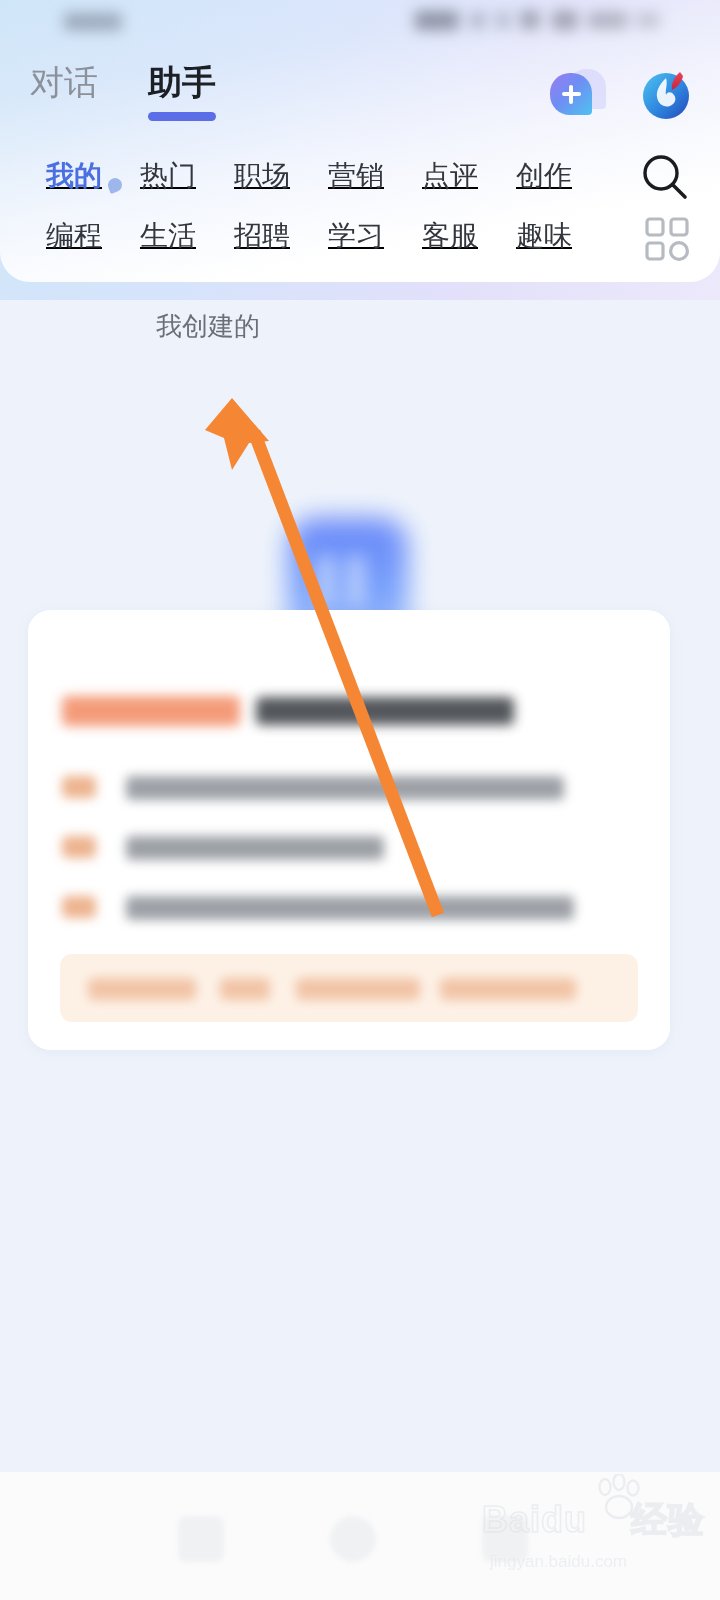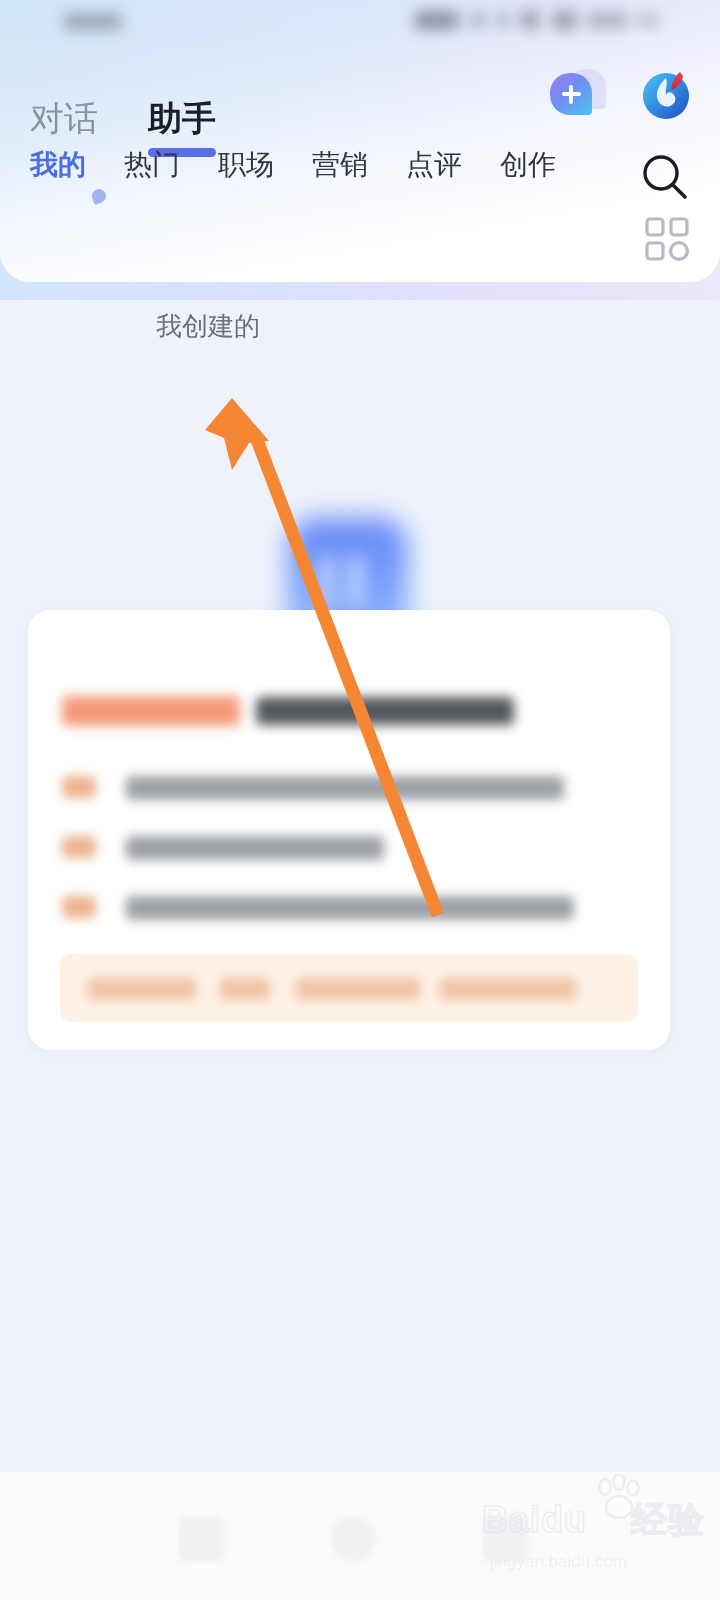--- a/index.html
+++ b/index.html
@@ -44,21 +44,21 @@
     background: linear-gradient(170deg,
         rgba(214,231,250,0) 0%,
         rgba(232,238,252,.30) 24%,
         rgba(247,249,254,.86) 54%,
         rgba(255,255,255,1) 78%,
         rgba(255,255,255,1) 100%);
   }
 
   
   .mode-tabs {
-    position: absolute; left: 0; top: 58px; width: 720px; height: 72px; margin-top: 36px;
+    position: absolute; left: 0; top: 58px; width: 720px; height: 72px;
   }
   .mode-tab {
     position: absolute; top: 0;
     font-size: 34px; line-height: 48px;
     white-space: nowrap;
   }
   .mode-tab.inactive { left: 30px; color: #8c9099; font-weight: 400; }
   .mode-tab.active    { left: 148px; color: #1c1f24; font-weight: 700; text-align: center; }
   .mode-underline {
     position: absolute; left: 148px; top: 54px; width: 68px; height: 9px;
@@ -89,22 +89,23 @@
   .bubble-front:after  { width: 4px; height: 19px; }
 
   .flame { position: absolute; left: 2px; top: 4px; width: 52px; height: 52px; }
 
   
   .cat-rows {
     position: absolute; left: 0; top: 146px; width: 720px;
   }
   .cat-row {
     position: relative; height: 60px;
-    display: flex; 
-    padding-left: 30px;
+    display: flex; align-items: center;
+    padding-left: 46px;
+    text-decoration: underline;
   }
   .cat {
     font-size: 28px; color: #33373d; font-weight: 400;
     white-space: nowrap; position: relative;
   }
   .cat.active { color: #4a6fe0; font-weight: 700; }
   .cat.active .dot {
     position: absolute; right: -20px; bottom: 3px;
     width: 14px; height: 14px; border-radius: 50% 50% 50% 12%;
     background: #9fb6ec; transform: rotate(-20deg);
@@ -283,20 +284,33 @@
       <div class="cat">热门</div>
       <div class="cat-gap"></div>
       <div class="cat">职场</div>
       <div class="cat-gap"></div>
       <div class="cat">营销</div>
       <div class="cat-gap"></div>
       <div class="cat">点评</div>
       <div class="cat-gap"></div>
       <div class="cat">创作</div>
     </div>
+    <div class="cat-row">
+      <div class="cat">编程</div>
+      <div class="cat-gap"></div>
+      <div class="cat">生活</div>
+      <div class="cat-gap"></div>
+      <div class="cat">招聘</div>
+      <div class="cat-gap"></div>
+      <div class="cat">学习</div>
+      <div class="cat-gap"></div>
+      <div class="cat">客服</div>
+      <div class="cat-gap"></div>
+      <div class="cat">趣味</div>
+    </div>
   </div>
 
   <svg class="search-icon" viewBox="0 0 56 56">
     <circle cx="23" cy="23" r="16" fill="none" stroke="#1a1c20" stroke-width="3.4"></circle>
     <line x1="35" y1="35" x2="47" y2="47" stroke="#1a1c20" stroke-width="3.6" stroke-linecap="round"></line>
   </svg>
 
   <svg class="grid-icon" viewBox="0 0 46 46">
     <rect x="3" y="3" width="16" height="16" rx="3" fill="none" stroke="#b6bac1" stroke-width="3.2"></rect>
     <rect x="27" y="3" width="16" height="16" rx="3" fill="none" stroke="#b6bac1" stroke-width="3.2"></rect>

